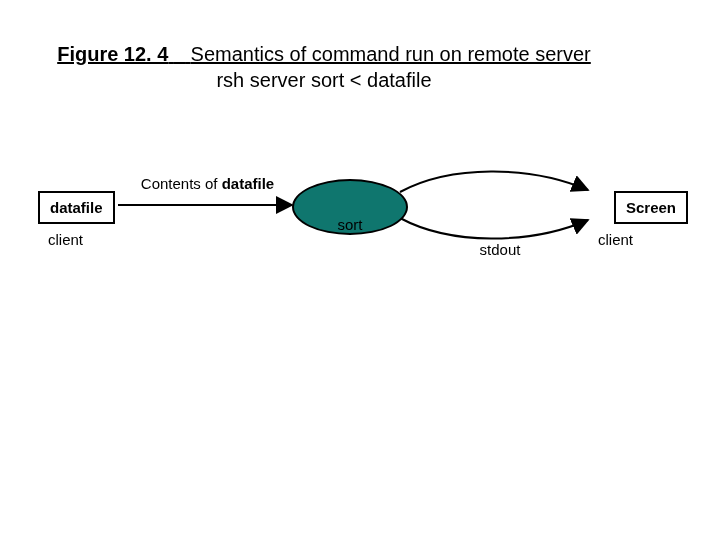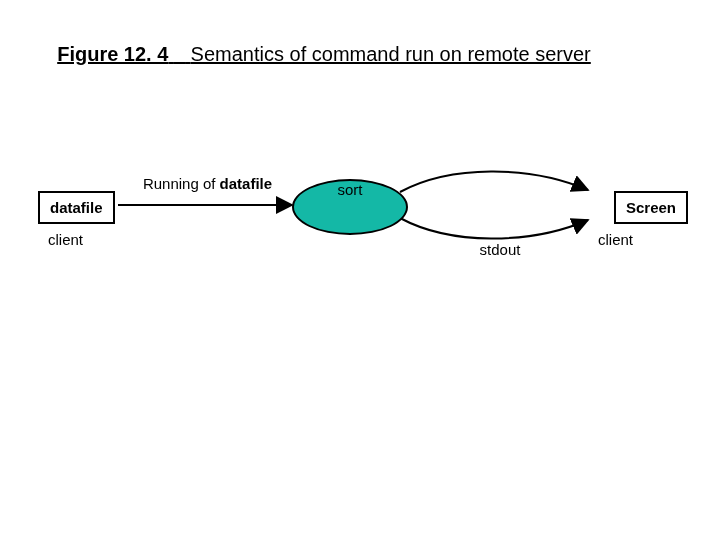--- a/index.html
+++ b/index.html
@@ -41,24 +41,24 @@
     padding: 6px 10px;
     font-weight: bold;
     background: #fff;
     font-size: 15px;
   }
   .node-ellipse {
     position: absolute;
     border: 2px solid #000;
     border-radius: 50%;
     text-align: center;
-    background: #14b8a6;
+    background: #0f766e;
     font-size: 15px;
     display: flex;
-    align-items: flex-start;
+    align-items: flex-end;
     justify-content: center;
   }
   .caption {
     position: absolute;
     font-size: 15px;
     text-align: left;
   }
   .arrow-label {
     position: absolute;
     font-size: 15px;
@@ -75,20 +75,21 @@
 </style>
 </head>
 <body>
 
 <div class="title">
   <span class="line1">
     <span class="fig-num">Figure 12. 4</span>
     <span>&nbsp;&nbsp;</span>
     <span>Semantics of command run on remote server</span>
   </span>
+  <span class="line2">rsh server sort &lt; datafile</span>
 </div>
 
 <div class="diagram">
 
   <svg class="arrows">
     <defs>
       <marker id="ah" viewBox="0 0 10 10" refX="9" refY="5" markerWidth="9" markerHeight="9" orient="auto-start-reverse">
         <path d="M 0 0 L 10 5 L 0 10 z" fill="#000"></path>
       </marker>
     </defs>
@@ -99,21 +100,21 @@
 
     <path d="M 370 83 C 420 110, 500 110, 558 85" fill="none" stroke="#000" stroke-width="2" marker-end="url(#ah)"></path>
   </svg>
 
   <div class="node-box" style="left:8px; top:56px;">
     <span>datafile</span>
   </div>
   <div class="caption" style="left:18px; top:96px; width:60px;">client</div>
 
   <div class="arrow-label" style="left:90px; top:40px; width:175px;">
-    <span>Running of </span><span class="bold">datafile</span>
+    <span>Contents of </span><span class="bold">datafile</span>
   </div>
 
   <div class="node-ellipse" style="left:262px; top:44px; width:112px; height:52px;">
     <span>sort</span>
   </div>
 
 
   <div class="arrow-label" style="left:430px; top:106px; width:80px;">stdout</div>
 
   <div class="node-box" style="left:584px; top:56px; font-weight:bold;">

